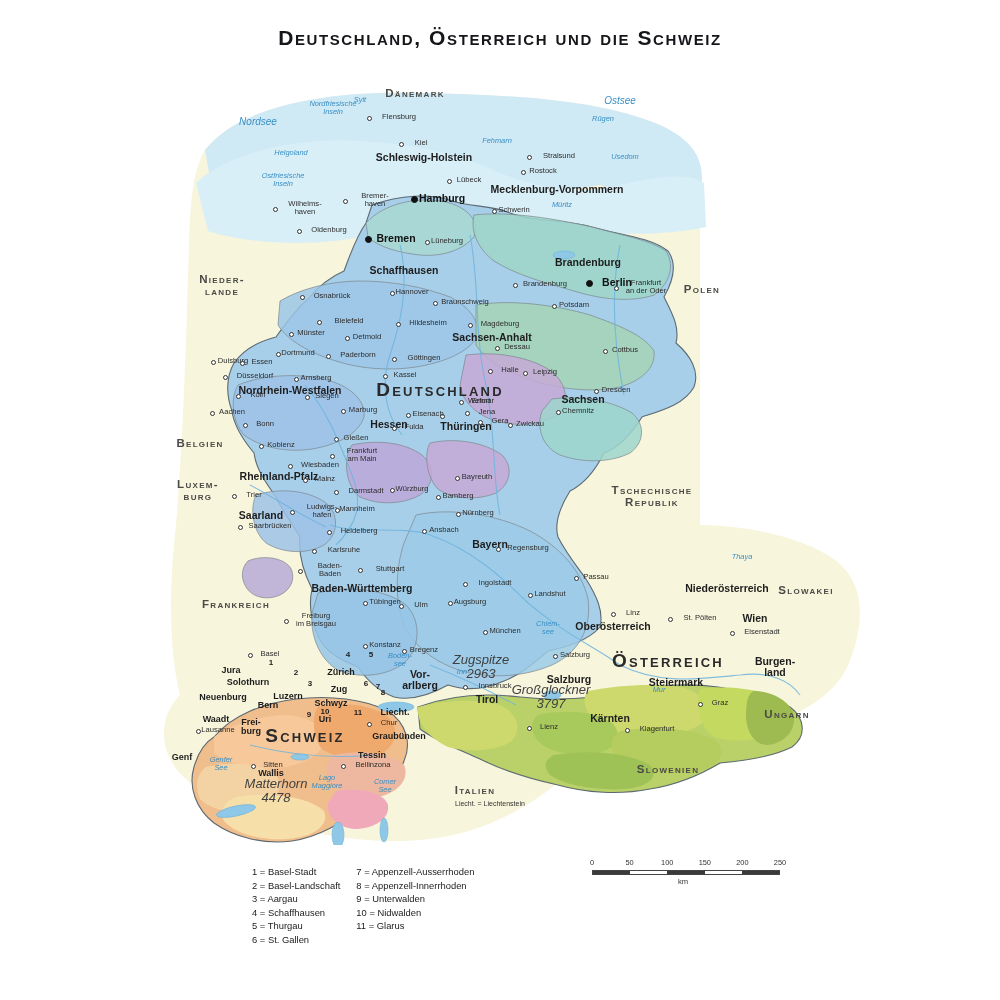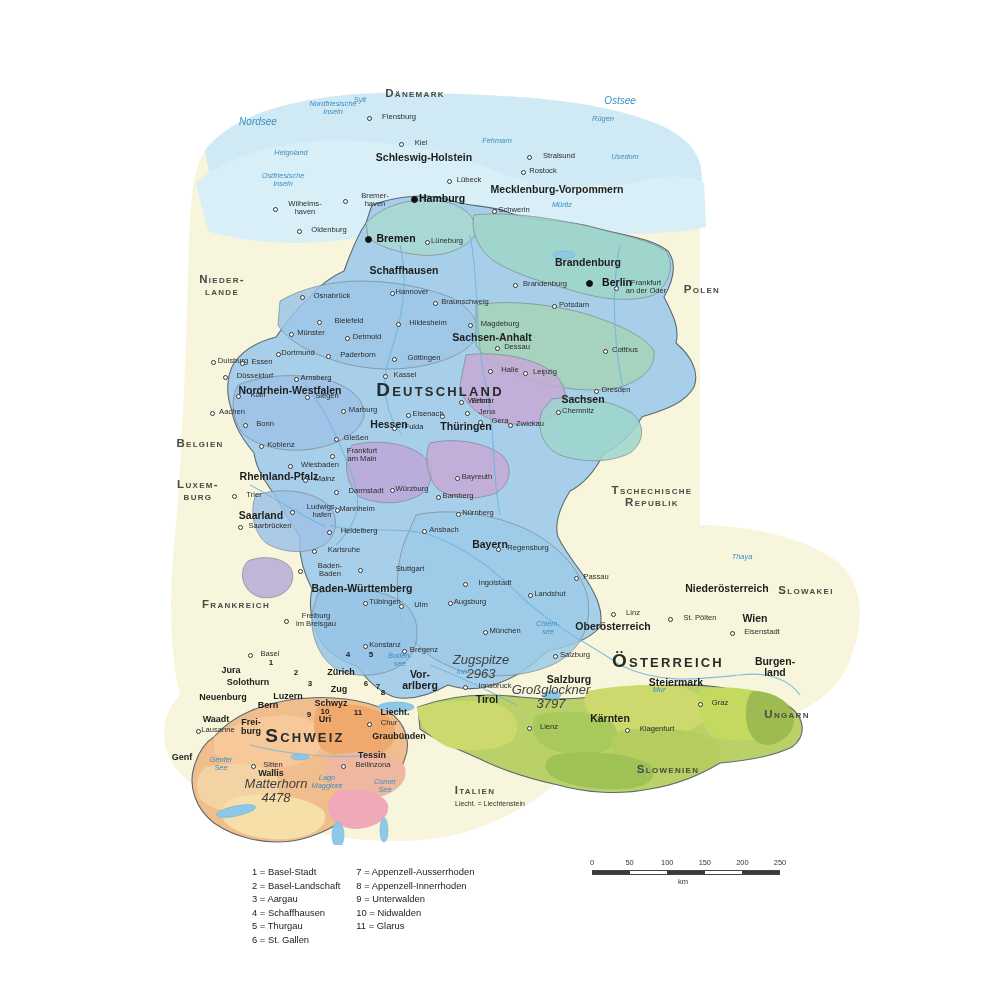--- a/index.html
+++ b/index.html
@@ -160,20 +160,21 @@
   .liecht-note {
     font-size: 7px;
     color: #333;
   }
 </style>
 </head>
 <body>
 
 <div id="map-root">
 
+  <div id="map-title">Deutschland, Österreich und die Schweiz</div>
 
   <div id="map-canvas">
     <svg width="1000" height="790" viewBox="0 0 1000 790" xmlns="http://www.w3.org/2000/svg">
       <defs>
         <linearGradient id="seaGrad" x1="0" y1="0" x2="0" y2="1">
           <stop offset="0%" stop-color="#d8eef8"></stop>
           <stop offset="100%" stop-color="#cbe7f4"></stop>
         </linearGradient>
       </defs>
 
@@ -493,21 +494,21 @@
       <div class="lbl city" style="left: 528px; top: 548px; transform: translate(-50%, -50%); text-align: center;">Regensburg</div>
       <div class="dot" style="left: 496px; top: 547px;"></div>
       <div class="lbl city" style="left: 322px; top: 511px; transform: translate(-50%, -50%); text-align: center;">Ludwigs-<br>hafen</div>
       <div class="dot" style="left: 290px; top: 510px;"></div>
       <div class="lbl city" style="left: 357px; top: 509px; transform: translate(-50%, -50%); text-align: center;">Mannheim</div>
       <div class="dot" style="left: 335px; top: 508px;"></div>
       <div class="lbl city" style="left: 359px; top: 531px; transform: translate(-50%, -50%); text-align: center;">Heidelberg</div>
       <div class="dot" style="left: 327px; top: 530px;"></div>
       <div class="lbl city" style="left: 344px; top: 550px; transform: translate(-50%, -50%); text-align: center;">Karlsruhe</div>
       <div class="dot" style="left: 312px; top: 549px;"></div>
-      <div class="lbl city" style="left: 410px; top: 569px; transform: translate(-50%, -50%); text-align: center;">Stuttgart</div>
+      <div class="lbl city" style="left: 390px; top: 569px; transform: translate(-50%, -50%); text-align: center;">Stuttgart</div>
       <div class="dot" style="left: 358px; top: 568px;"></div>
       <div class="lbl city" style="left: 330px; top: 570px; transform: translate(-50%, -50%); text-align: center;">Baden-<br>Baden</div>
       <div class="dot" style="left: 298px; top: 569px;"></div>
       <div class="lbl city" style="left: 385px; top: 602px; transform: translate(-50%, -50%); text-align: center;">Tübingen</div>
       <div class="dot" style="left: 363px; top: 601px;"></div>
       <div class="lbl city" style="left: 421px; top: 605px; transform: translate(-50%, -50%); text-align: center;">Ulm</div>
       <div class="dot" style="left: 399px; top: 604px;"></div>
       <div class="lbl city" style="left: 470px; top: 602px; transform: translate(-50%, -50%); text-align: center;">Augsburg</div>
       <div class="dot" style="left: 448px; top: 601px;"></div>
       <div class="lbl city" style="left: 495px; top: 583px; transform: translate(-50%, -50%); text-align: center;">Ingolstadt</div>

